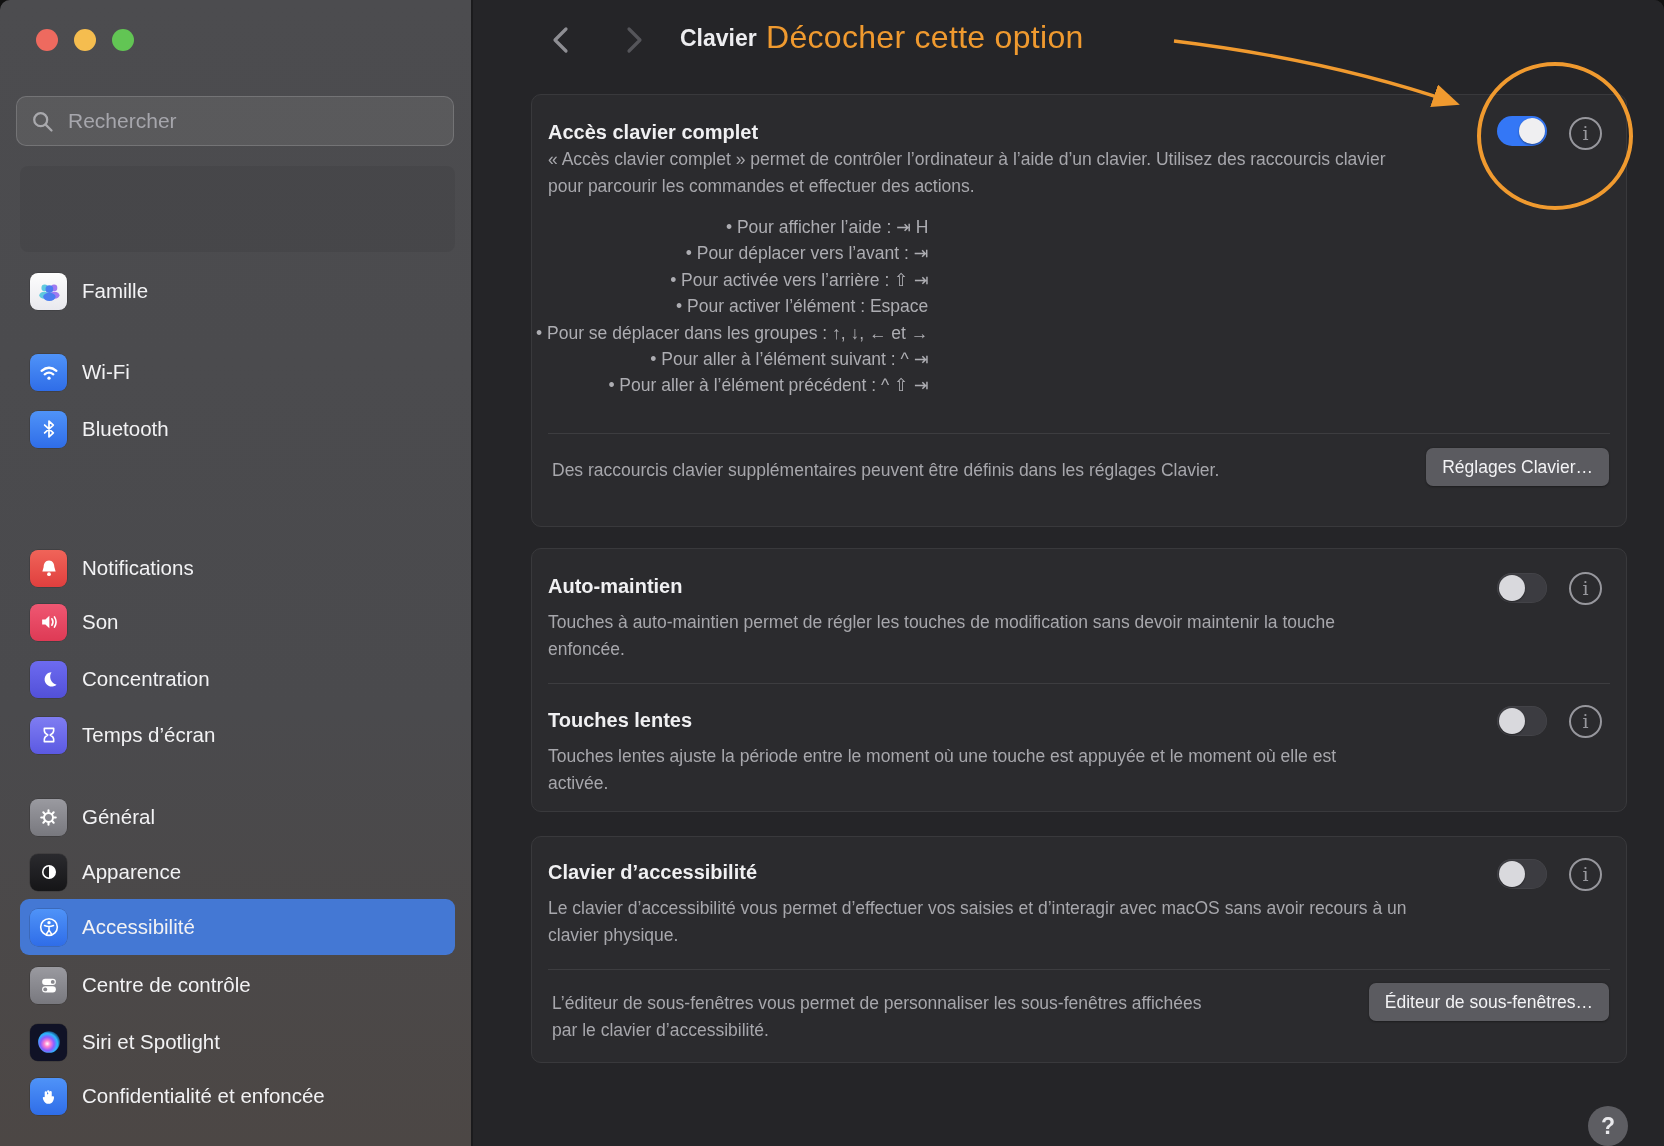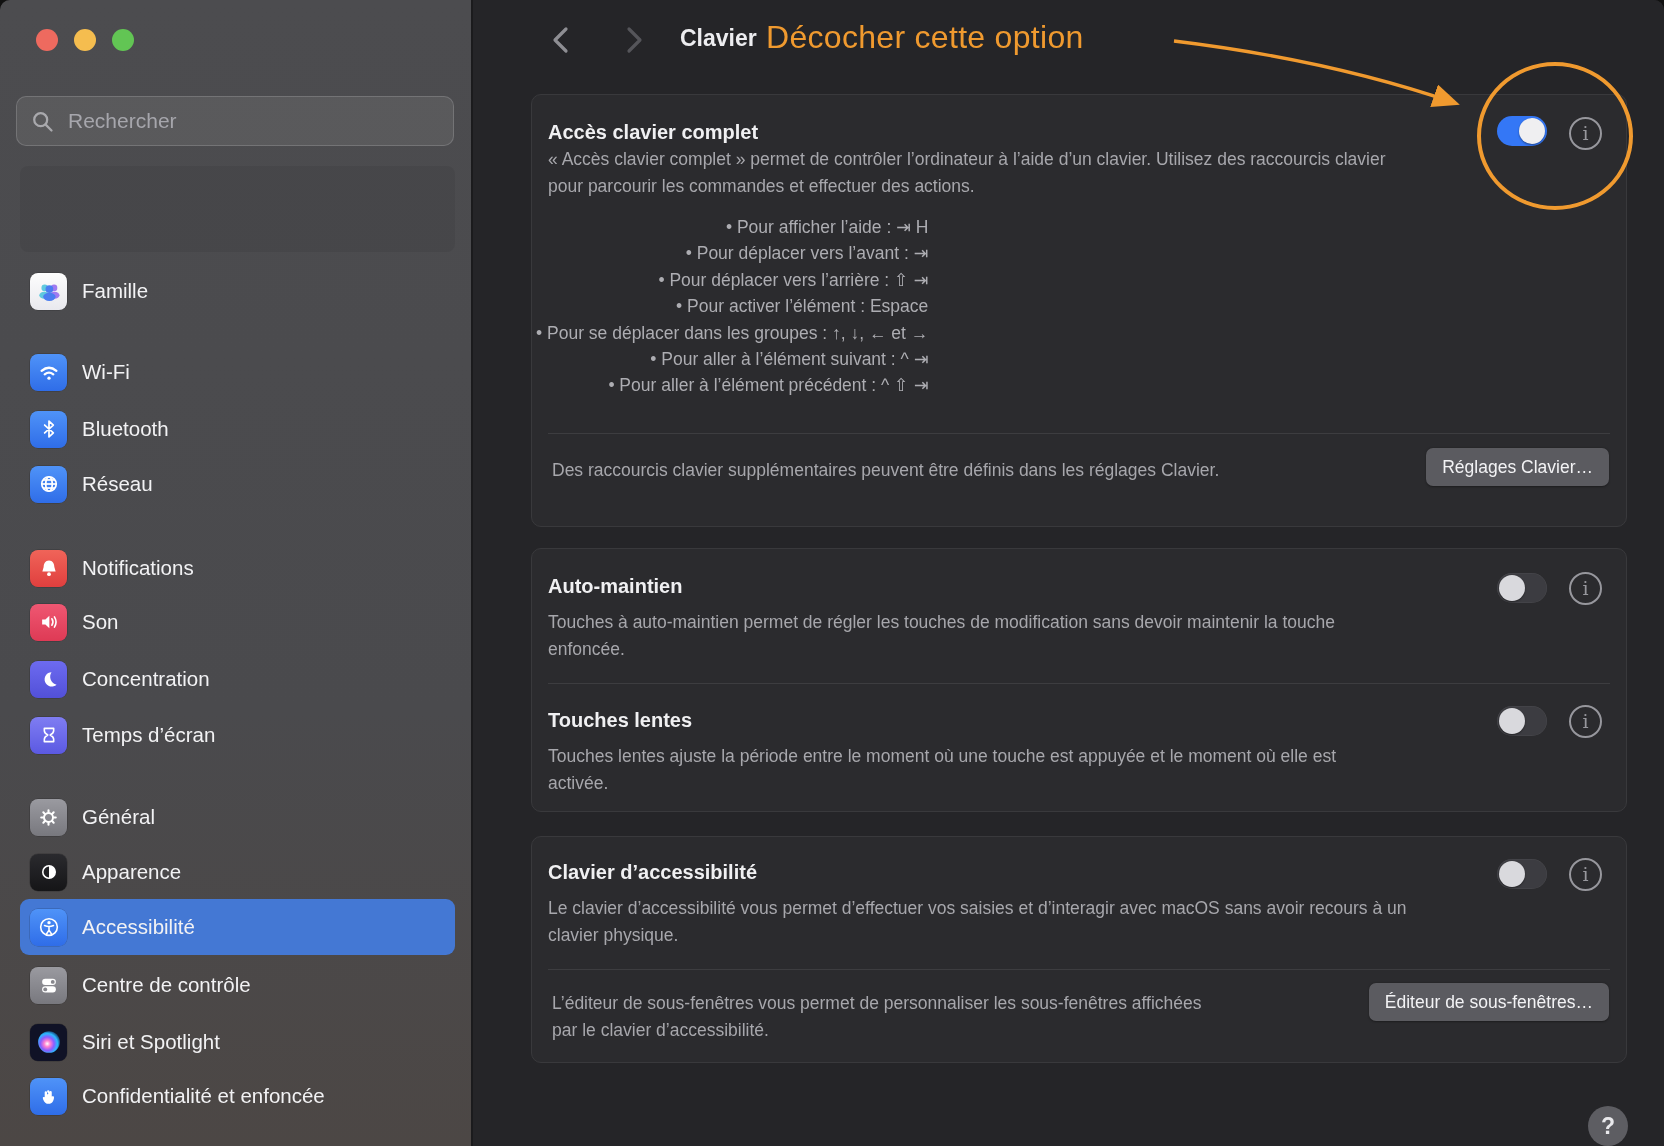--- a/index.html
+++ b/index.html
@@ -125,32 +125,20 @@
 
     <div class="srow" style="top:401px">
       <span class="tile t-blue">
         <svg width="26" height="26" viewBox="0 0 36 36" fill="none" stroke="#fff" stroke-width="2.4" stroke-linejoin="round" stroke-linecap="round">
           <path d="M12 12.5 L24 23.5 L18 29 L18 7 L24 12.5 L12 23.5"></path>
         </svg>
       </span>
       <span class="lbl">Bluetooth</span>
     </div>
 
-    <div class="srow" style="top:456px">
-      <span class="tile t-blue">
-        <svg width="28" height="28" viewBox="0 0 36 36" fill="none" stroke="#fff" stroke-width="2.2">
-          <circle cx="18" cy="18" r="9.3"></circle>
-            <ellipse cx="18" cy="18" rx="4.2" ry="9.3"></ellipse>
-          <line x1="8.7" y1="18" x2="27.3" y2="18"></line>
-            <line x1="10.4" y1="12.8" x2="25.6" y2="12.8"></line>
-            <line x1="10.4" y1="23.2" x2="25.6" y2="23.2"></line>
-        </svg>
-      </span>
-      <span class="lbl">Réseau</span>
-    </div>
 
     <div class="srow" style="top:540px">
       <span class="tile t-red">
         <svg width="26" height="26" viewBox="0 0 36 36">
           <path d="M18 7.5 c-5.2 0 -7.2 4.2 -7.4 9.2 l-1.8 6.3 h18.4 l-1.8 -6.3 c-.2 -5 -2.2 -9.2 -7.4 -9.2 z" fill="#fff"></path>
           <circle cx="18" cy="26.5" r="2.6" fill="#fff"></circle>
         </svg>
       </span>
       <span class="lbl">Notifications</span>
     </div>
@@ -268,21 +256,21 @@
 
   <div class="title">Clavier</div>
   <div class="annotation">Décocher cette option</div>
 
   <section class="card" style="top:94px;height:433px">
     <h2 style="top:26px">Accès clavier complet</h2>
     <p class="desc" style="top:51px;width:868px">« Accès clavier complet » permet de contrôler l’ordinateur à l’aide d’un clavier. Utilisez des raccourcis clavier pour parcourir les commandes et effectuer des actions.</p>
     <div class="bullets" style="top:119px">
       <div>• Pour afficher l’aide : ⇥ H</div>
       <div>• Pour déplacer vers l’avant : ⇥</div>
-      <div>• Pour déplacer vers l’arrière : ⇧ ⇥</div>
+      <div>• Pour activée vers l’arrière : ⇧ ⇥</div>
       <div>• Pour activer l’élément : Espace</div>
       <div>• Pour se déplacer dans les groupes : ↑, ↓, ← et →</div>
       <div>• Pour aller à l’élément suivant : ^ ⇥</div>
       <div>• Pour aller à l’élément précédent : ^ ⇧ ⇥</div>
     </div>
     <div class="divider" style="top:338px"></div>
     <p class="footer-text" style="top:358px;width:672px">Des raccourcis clavier supplémentaires peuvent être définis dans les réglages Clavier.</p>
     <button class="btn" style="top:353px">Réglages Clavier…</button>
     <div class="toggle on" style="top:21px">
         <div class="knob"></div>

